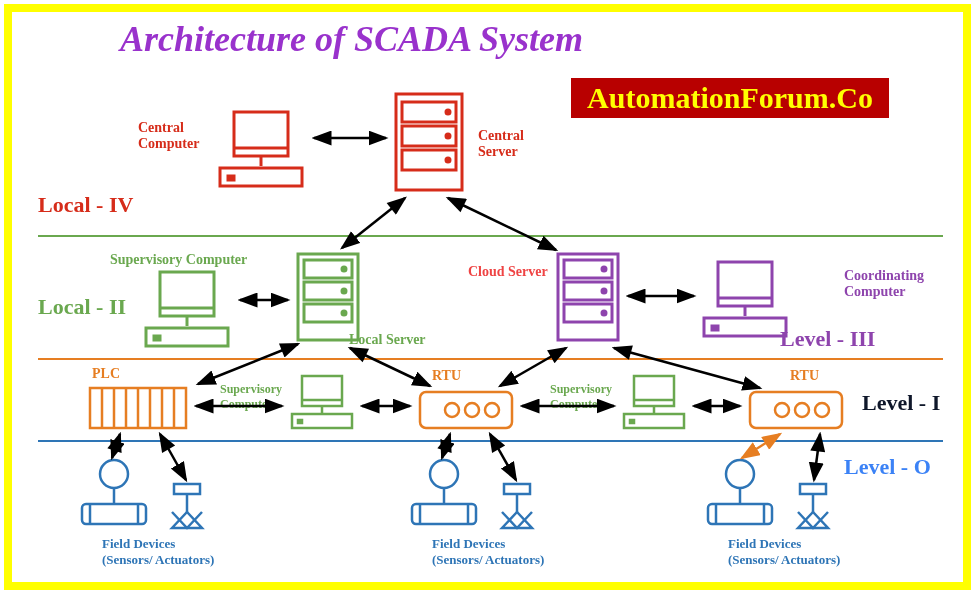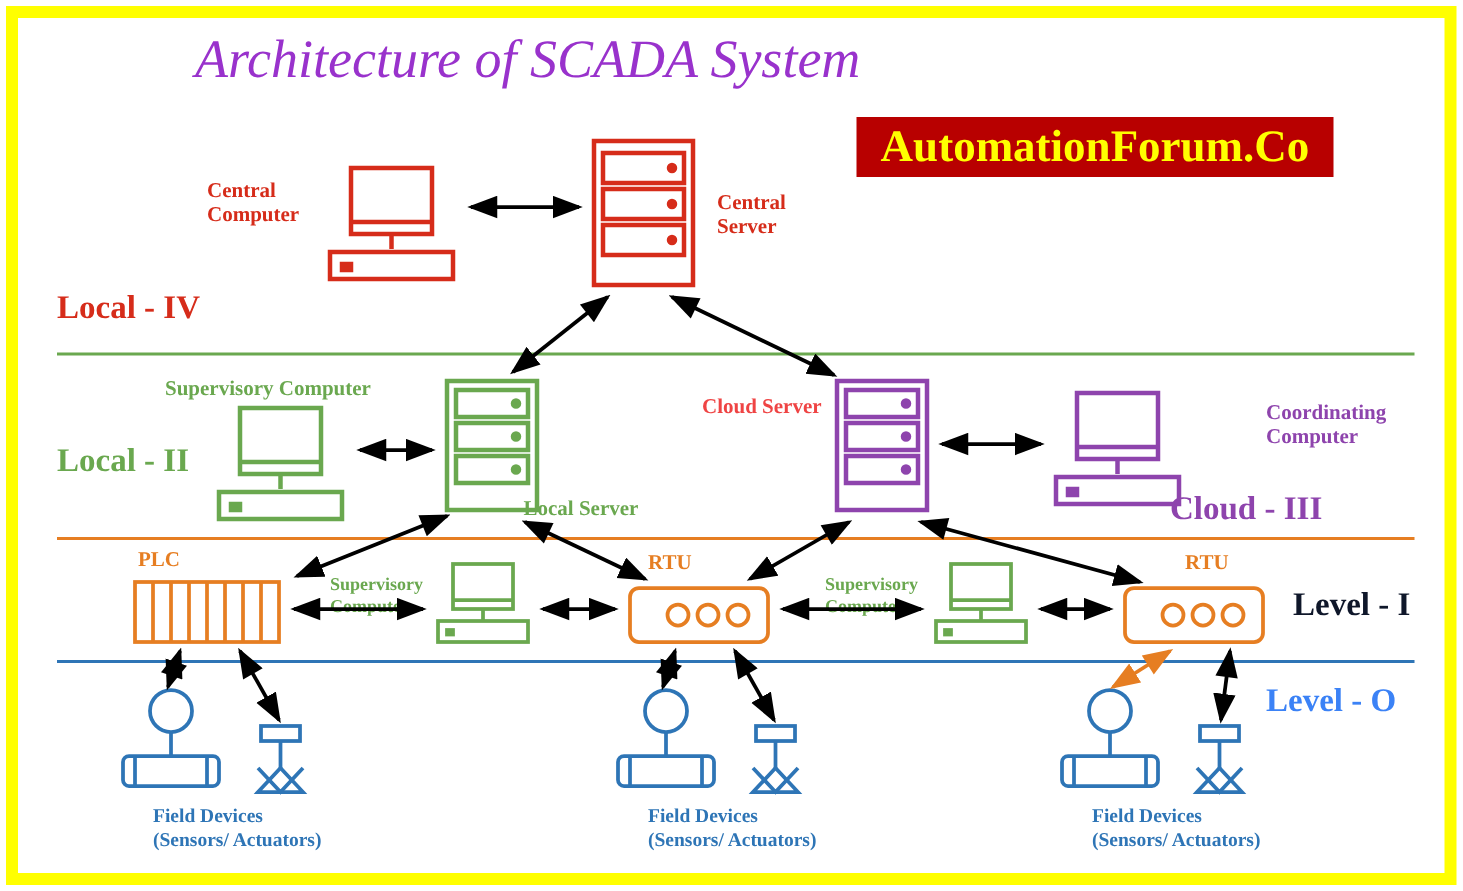--- a/index.html
+++ b/index.html
@@ -1,39 +1,39 @@
 <!DOCTYPE html>
 <html><head>
 <meta charset="utf-8">
 <style>
   html,body{margin:0;padding:0}
   body{font-family:"Times New Roman",serif;position:relative;width:975px;height:594px;background:#fff}
   .frame{position:absolute;top:4px;left:4px;width:967px;height:586px;border:8px solid #ffff00;box-sizing:border-box}
-  .title{position:absolute;top:18px;left:130px;font-size:36px;font-weight:normal;color:#9932cc;font-style:italic}
+  .title{position:absolute;top:18px;left:120px;font-size:36px;font-weight:bold;color:#9932cc;font-style:italic}
   .banner{position:absolute;top:78px;left:571px;width:318px;height:40px;background:#b80000;color:#ffff00;font-family:"Times New Roman",serif;font-size:30px;font-weight:bold;text-align:center;line-height:40px}
   .lbl{position:absolute;font-weight:bold;font-size:14px;white-space:pre-wrap}
   .lvl{position:absolute;font-weight:bold;font-size:22px}
   .sep{position:absolute;height:0;width:905px;left:38px}
   svg.icon{position:absolute;overflow:visible}
   svg.arrows{position:absolute;top:0;left:0;width:975px;height:594px;pointer-events:none}
 </style>
 </head>
 <body>
 
 <div class="frame"></div>
 <div class="title">Architecture of SCADA System</div>
 <div class="banner">AutomationForum.Co</div>
 
 <div class="sep" style="top:235px;border-top:2px solid #6aa84f"></div>
 <div class="sep" style="top:358px;border-top:2px solid #e67e22"></div>
 <div class="sep" style="top:440px;border-top:2px solid #2e75b6"></div>
 
 <div class="lvl" style="top:192px;left:38px;color:#d62c1a">Local - IV</div>
 <div class="lvl" style="top:294px;left:38px;color:#6aa84f">Local - II</div>
-<div class="lvl" style="top:326px;left:780px;color:#8e44ad">Cloud - III</div>
+<div class="lvl" style="top:326px;left:780px;color:#8e44ad">Level - III</div>
 <div class="lvl" style="top:390px;left:862px;color:#0f172a">Level - I</div>
 <div class="lvl" style="top:454px;left:844px;color:#3b82f6">Level - O</div>
 
 <div class="lbl" style="top:120px;left:138px;color:#d62c1a">Central
 Computer</div>
 <div class="lbl" style="top:128px;left:478px;color:#d62c1a">Central
 Server</div>
 <div class="lbl" style="top:252px;left:110px;color:#6aa84f">Supervisory Computer</div>
 <div class="lbl" style="top:332px;left:349px;color:#6aa84f">Local Server</div>
 <div class="lbl" style="top:264px;left:468px;color:#ef4444">Cloud Server</div>

